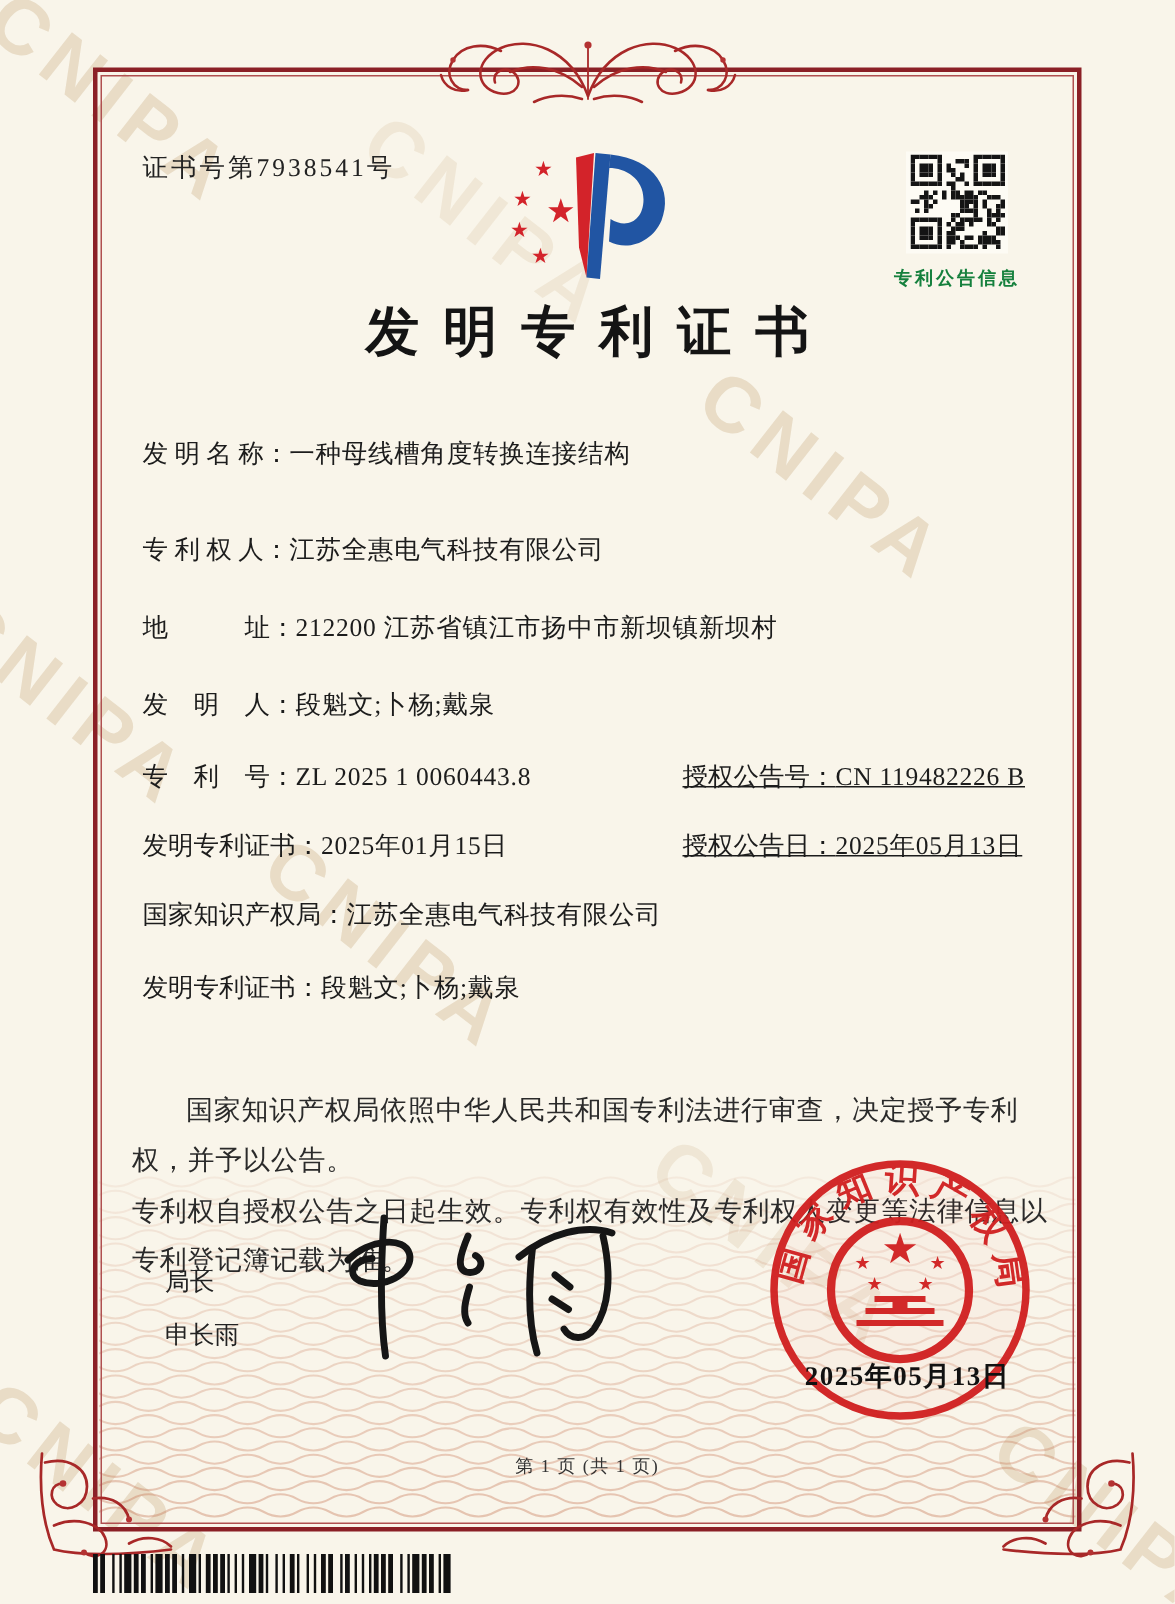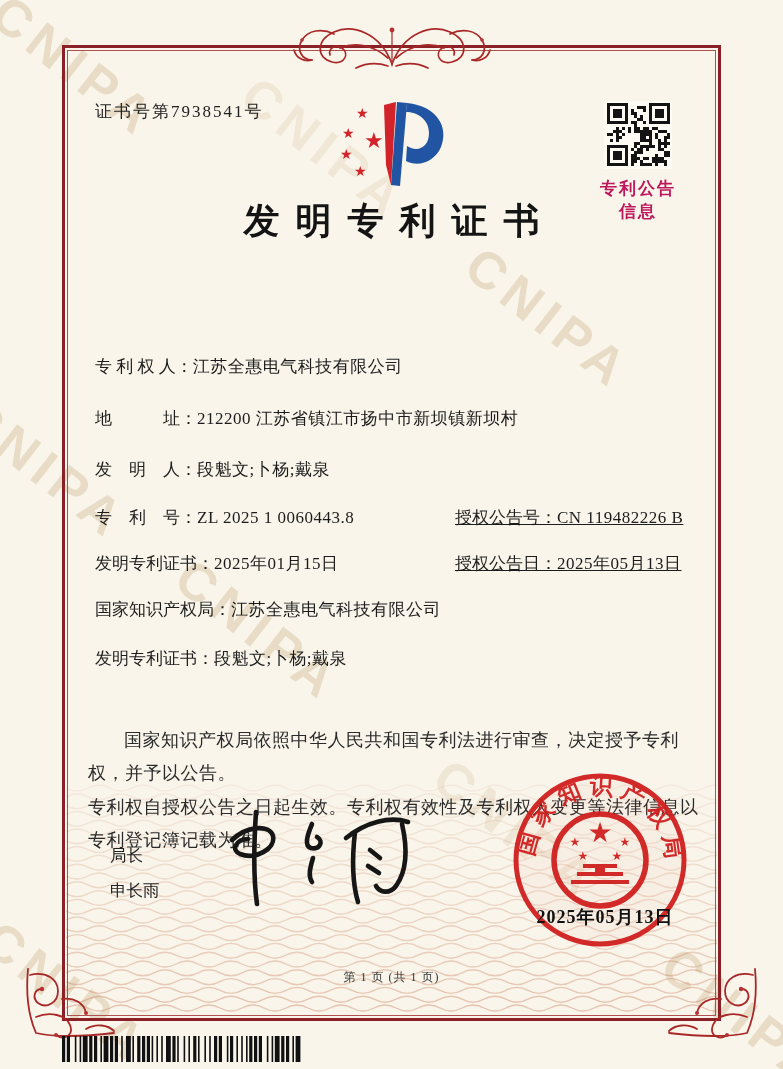--- a/index.html
+++ b/index.html
@@ -19,21 +19,21 @@
   .flourish-top{position:absolute;left:50%;top:22px;transform:translateX(-50%);z-index:3;}
   .flourish-bl{position:absolute;left:22px;bottom:28px;z-index:3;}
   .flourish-br{position:absolute;right:22px;bottom:28px;z-index:3;transform:scaleX(-1);}
   
   .content{position:absolute;inset:0;z-index:4;}
   .cert-no{position:absolute;left:95px;top:100px;font-size:17px;letter-spacing:2px;color:#222;}
   .logo{position:absolute;left:336px;top:99px;width:116px;height:92px;}
   .logo .star{position:absolute;color:#d3232a;line-height:1;}
   .qr-wrap{position:absolute;left:595px;top:101px;width:86px;text-align:center;}
   .qr-box{width:64px;height:64px;margin:0 auto;background:#fdfbf4;padding:2px;}
-  .qr-caption{margin-top:8px;font-size:17px;letter-spacing:2px;color:#be185d;font-weight:bold;}
+  .qr-caption{margin-top:8px;font-size:12px;letter-spacing:2px;color:#15803d;font-weight:bold;}
   .doc-title{position:absolute;left:0;right:0;top:197px;text-align:center;font-size:36px;
              font-weight:bold;letter-spacing:16px;color:#141414;text-indent:16px;}
   .row{position:absolute;left:95px;right:60px;font-size:17px;white-space:nowrap;}
   .row .lbl{color:#1c1c1c;}
   .row .val{color:#1c1c1c;letter-spacing:0.5px;}
   .row .col-r{position:absolute;left:360px;top:0;text-decoration:underline;}
   .r1{top:291px}.r2{top:355px}.r3{top:407px}.r4{top:458px}
   .r5{top:506px}.r6{top:552px}.r7{top:598px}.r8{top:647px}
   .body-par{position:absolute;left:88px;right:83px;top:724px;font-size:18px;
             line-height:1.85;color:#2a2a2a;letter-spacing:0.5px;}
@@ -378,20 +378,23 @@
             <rect x="42" y="60" width="3" height="3"></rect>
             <rect x="48" y="60" width="3" height="3"></rect>
             <rect x="57" y="60" width="3" height="3"></rect>
           </svg>
       </div>
       <div class="qr-caption">专利公告信息</div>
     </div>
 
     <div class="doc-title">发明专利证书</div>
 
+    <div class="row r1">
+      <span class="lbl">发 明 名 称：</span><span class="val">一种母线槽角度转换连接结构</span>
+    </div>
     <div class="row r2">
       <span class="lbl">专 利 权 人：</span><span class="val">江苏全惠电气科技有限公司</span>
     </div>
     <div class="row r3">
       <span class="lbl">地　　　址：</span><span class="val">212200 江苏省镇江市扬中市新坝镇新坝村</span>
     </div>
     <div class="row r4">
       <span class="lbl">发　明　人：</span><span class="val">段魁文;卜杨;戴泉</span>
     </div>
     <div class="row r5">

